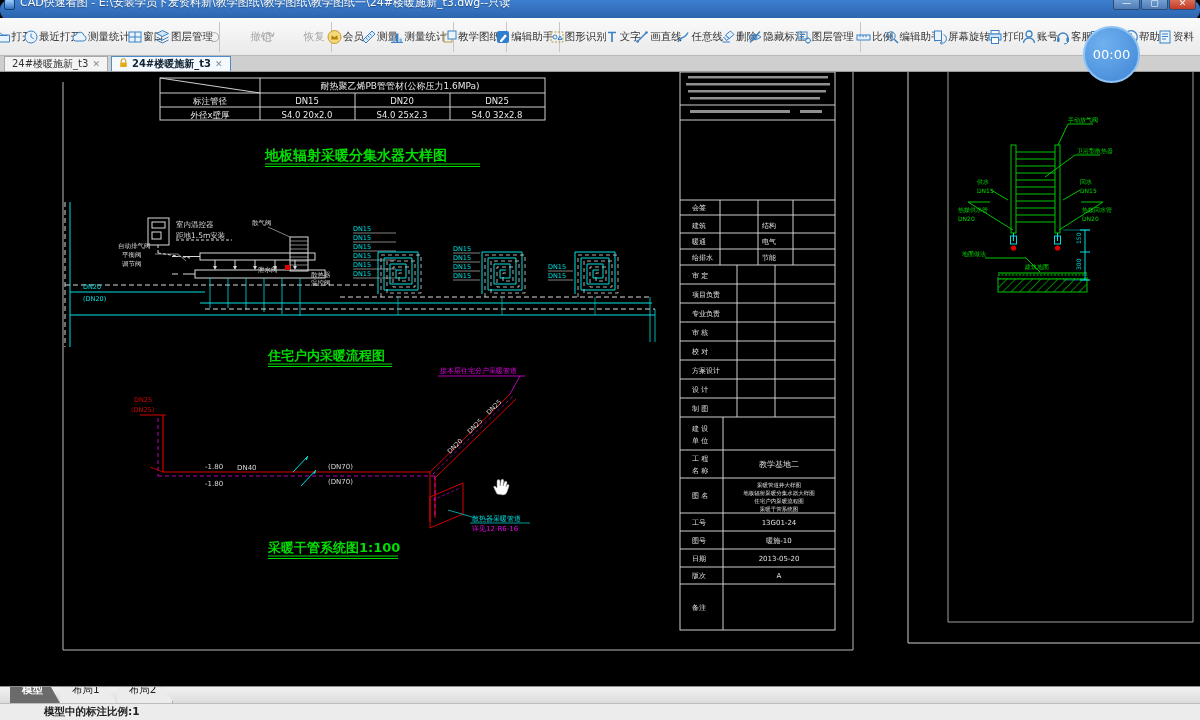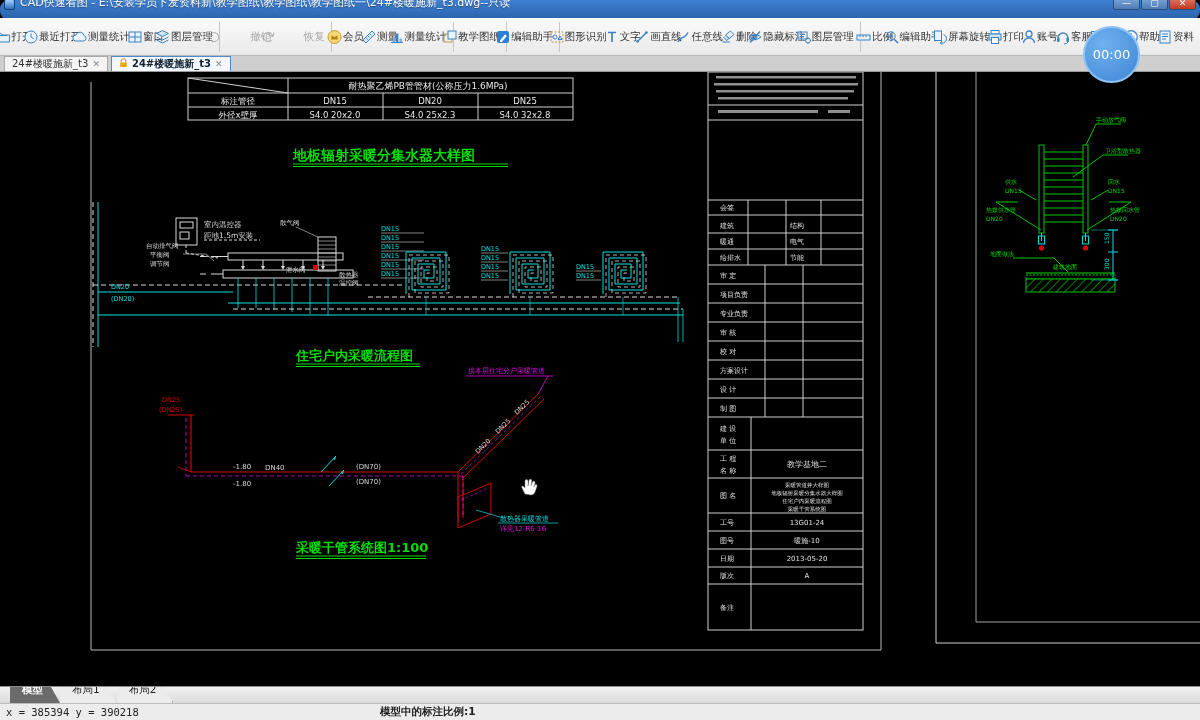--- a/index.html
+++ b/index.html
@@ -34,21 +34,21 @@
   .doctabs { position:absolute; left:0; top:56px; width:1200px; height:16px;
     background:#cfcfcf; border-bottom:1px solid #9a9a9a; display:flex; align-items:flex-end;
     padding-left:4px; }
   .dtab { display:flex; align-items:center; gap:4px; height:15px; padding:0 7px;
     font-size:10px; background:#f4f4f4; border:1px solid #a8a8a8; border-bottom:none;
     color:#333; margin-right:3px; white-space:nowrap; }
   .dtab.active { background:#f3f9ff; border-color:#4e8cc8; font-weight:bold; color:#123; }
   .dtab .x { color:#888; font-size:9px; }
 
   
-  .canvaswrap { position:absolute; left:0; top:72px; width:961px; height:614px; background:#000;margin-left:28px; }
+  .canvaswrap { position:absolute; left:0; top:72px; width:961px; height:614px; background:#000; }
 
   
   .modeltabs { position:absolute; left:0; top:686px; width:1200px; height:17px;
     background:linear-gradient(#f2f2f2,#dcdcdc); border-top:1px solid #8f8f8f;
     display:flex; align-items:stretch; padding-left:10px; font-size:10.5px; }
   .mtab { padding:1px 16px 12px 12px; display:flex; align-items:center;
     clip-path:polygon(0 0, calc(100% - 9px) 0, 100% 100%, 0 100%);
     background:#ececec; border-right:1px solid #999; color:#222; }
   .mtab.active { background:#6b6b6b; color:#fff; font-weight:bold; }
 
@@ -668,17 +668,16 @@
     </div>
   <div class="mtab">
       <span>布局1</span>
     </div>
   <div class="mtab">
       <span>布局2</span>
     </div>
 </div>
 
 <div class="statusbar">
-  <span class="coords">x = 385394  y = 390218</span>
   <span class="scaleinfo">模型中的标注比例:1</span>
 </div>
 
 <div class="timer">00:00</div>
 
 </body></html>

